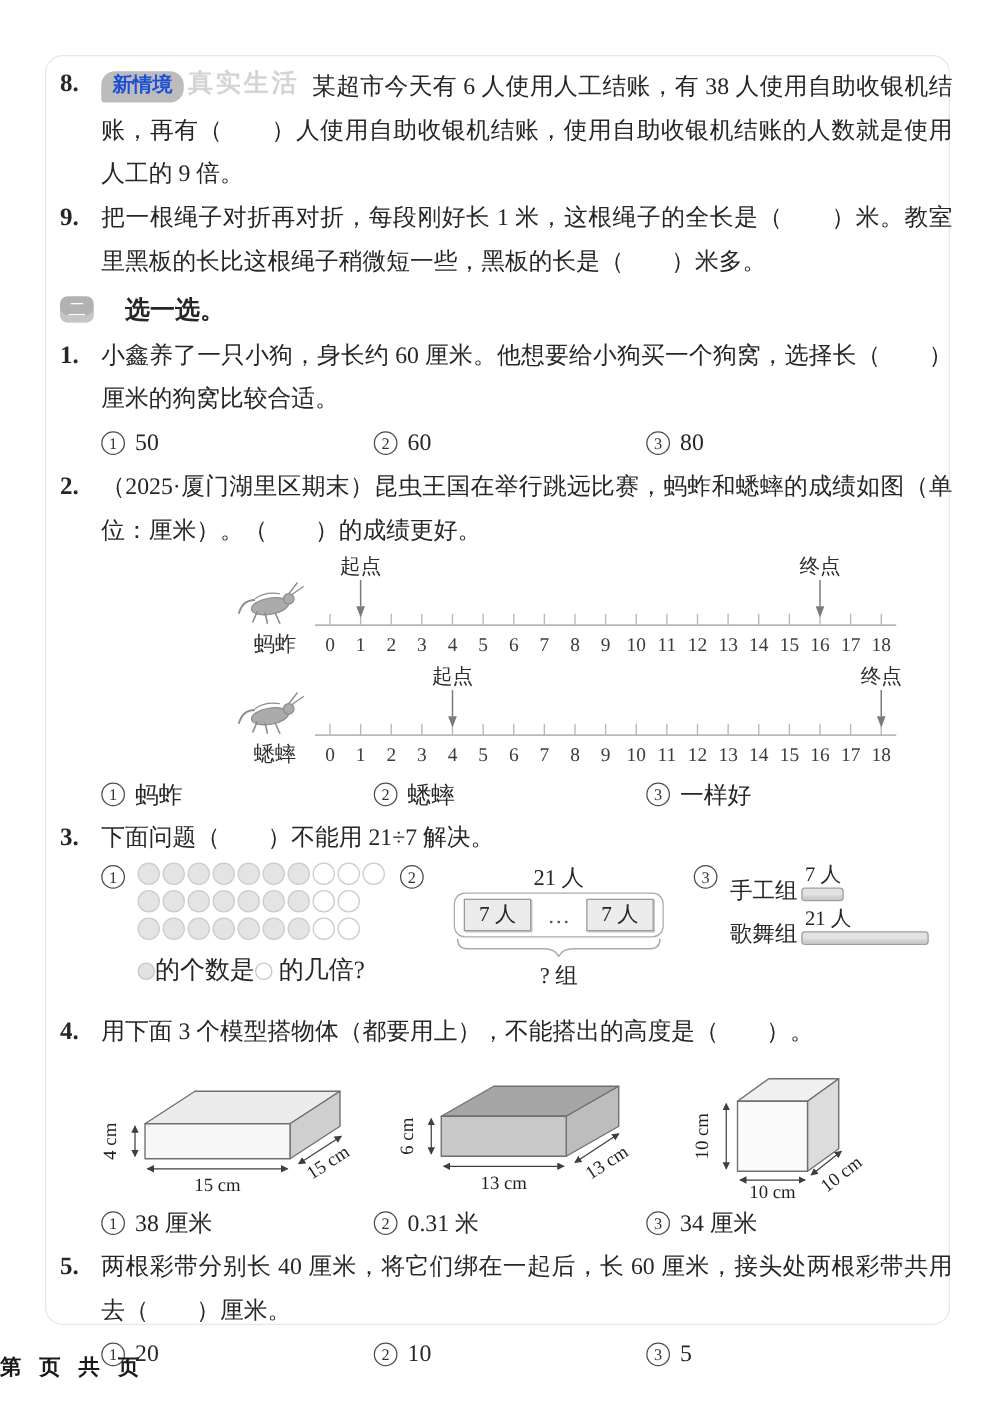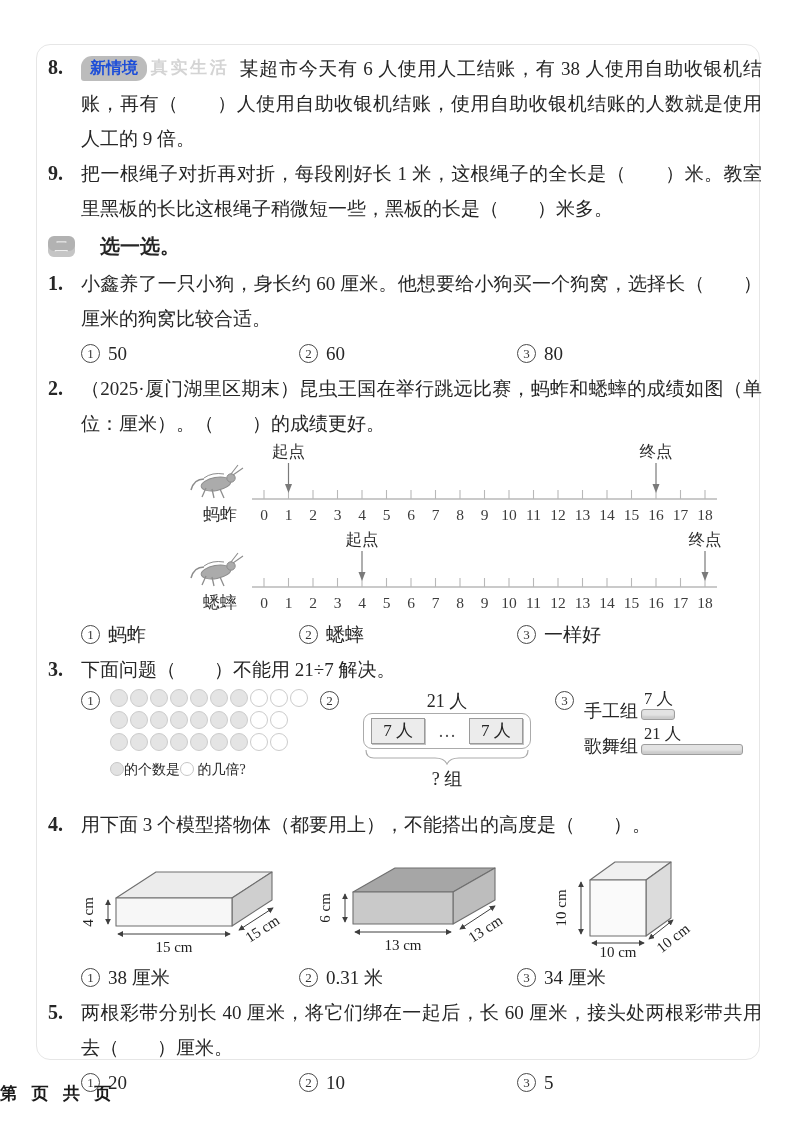--- a/index.html
+++ b/index.html
@@ -8,21 +8,21 @@
   .frame{position:absolute;left:36px;top:44px;width:722px;height:1014px;border:1.5px solid #e6e6e6;border-radius:14px;pointer-events:none;}
   .content{position:absolute;left:48px;top:50px;width:714px;}
 
   .q{display:flex;margin:0;}
   .qnum{font-weight:bold;font-size:20px;width:33px;flex:none;line-height:35px;}
   .qtext{font-size:19px;line-height:35px;text-align:justify;width:100%;}
 
   .tag-badge{display:inline-block;background:#bcbcbc;color:#1d4ed8;font-weight:bold;font-size:16px;line-height:1;
     padding:4px 9px 5px;border-radius:11px 11px 11px 3px;font-family:"Liberation Sans",sans-serif;
     margin-right:3px;vertical-align:2px;}
-  .tag-ghost{color:#d4d4d4;font-weight:bold;font-size:17px;letter-spacing:2px;margin-right:10px;
+  .tag-ghost{color:#d4d4d4;font-weight:bold;font-size:20px;letter-spacing:2px;margin-right:10px;
     font-family:"Liberation Sans",sans-serif;vertical-align:2px;}
 
   .section{display:flex;align-items:center;margin:3px 0 2px;height:35px;}
   .sec-badge{background:#b2b2b2;color:#fff;border-radius:6px;min-width:27px;height:21px;display:inline-flex;
     align-items:center;justify-content:center;font-size:14px;margin-right:9px;font-family:"Liberation Sans",sans-serif;
     box-shadow:inset 0 -6px 0 rgba(255,255,255,.25);}
   .sec-title{font-weight:bold;font-size:20px;margin-left:16px;}
   .sec-note{font-weight:bold;font-size:19px;}
 
   .opts{display:flex;padding-left:33px;height:35px;align-items:center;font-size:19px;}
@@ -37,21 +37,21 @@
 
   .q3-diagrams{display:flex;padding-left:33px;gap:10px;height:118px;margin-top:2px;}
   .subnum{margin-top:2px;}
   .circle-row{height:22px;white-space:nowrap;}
   .circle{display:inline-block;width:18px;height:18px;border-radius:50%;border:1.5px solid #cccccc;margin-right:2px;
     box-sizing:border-box;background:#fff;vertical-align:top;}
   .circle.filled{background:#e4e4e4;}
   .mini-circle{display:inline-block;width:14px;height:14px;border-radius:50%;border:1.4px solid #c6c6c6;
     box-sizing:border-box;background:#fff;vertical-align:-2px;}
   .mini-circle.filled{background:#e2e2e2;}
-  .circ-caption{font-size:14px;margin-top:6px;white-space:nowrap;}
+  .circ-caption{font-size:20px;margin-top:6px;white-space:nowrap;}
 
   .q3s2{display:flex;flex-direction:column;align-items:center;width:196px;flex:none;padding-top:0;}
   .total-label{font-size:18px;height:24px;}
   .group-box{border:1.3px solid #ababab;border-radius:9px;padding:4px 7px;display:flex;align-items:center;gap:13px;}
   .unit-box{border:1px solid #9a9a9a;background:#ececec;padding:0 11px;font-size:17px;line-height:24px;
     box-shadow:1px 1px 0 #c2c2c2;}
   .dots{font-size:18px;color:#555;}
   .q3s2-q{font-size:18px;margin-top:2px;}
 
   .q3s3{font-size:18px;line-height:25px;flex:none;}

